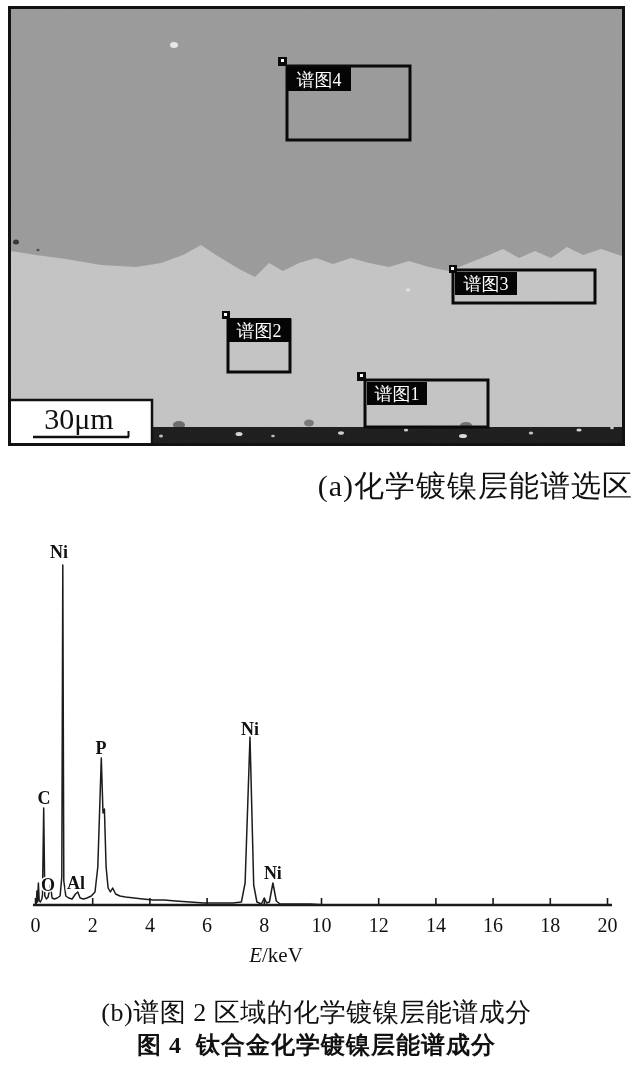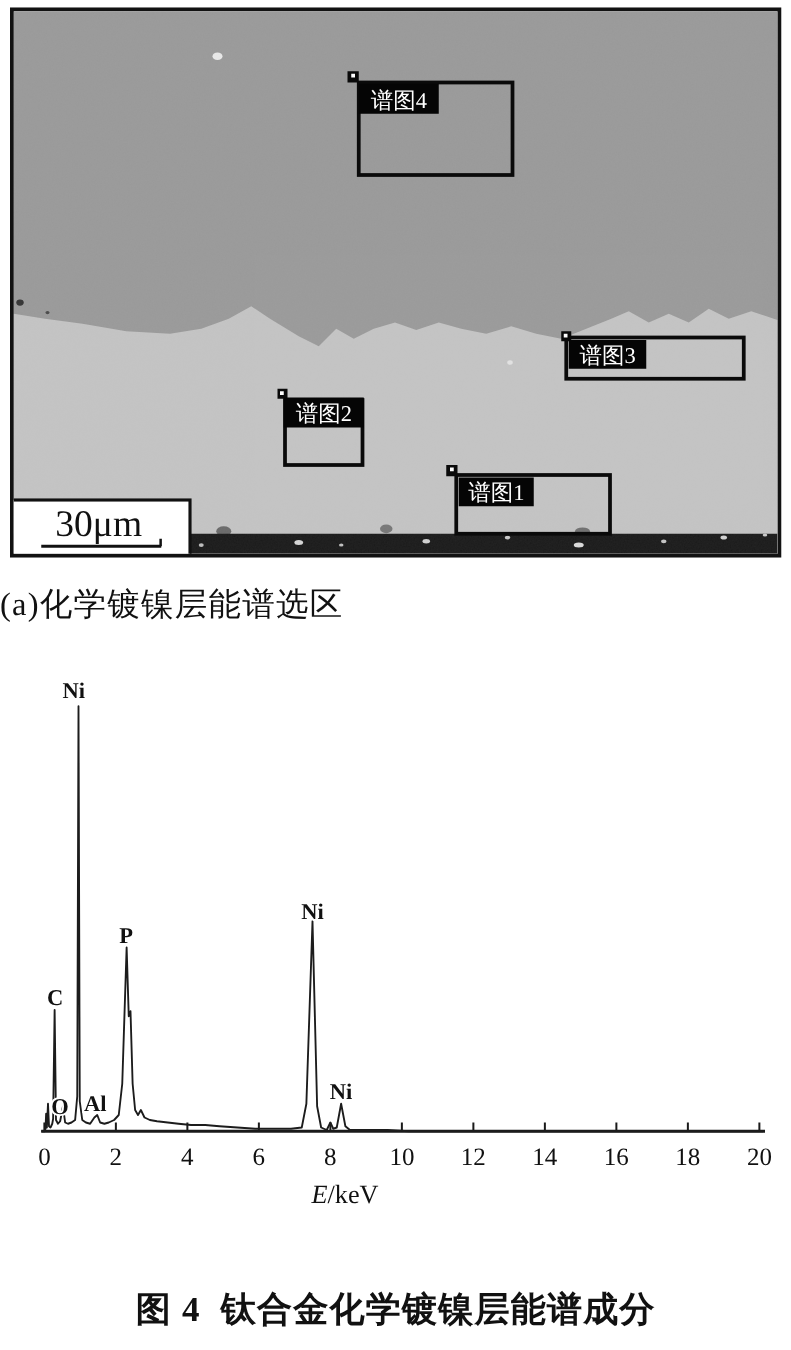--- a/index.html
+++ b/index.html
@@ -4,26 +4,26 @@
 <style>
   html,body{margin:0;padding:0;background:#ffffff;}
   body{width:633px;height:1080px;overflow:hidden;
        font-family:"Liberation Serif","DejaVu Serif",serif;color:#111;}
   .page{position:relative;width:633px;height:1080px;background:#fff;}
 
   .sem-frame{position:absolute;left:8px;top:6px;width:611px;height:434px;
              border:3px solid #121212;background:#e5e5e5;}
   .sem-frame svg{display:block;width:611px;height:434px;}
 
-  .caption-a{position:absolute;left:0;top:466px;width:633px;text-align:left;
-             font-size:26px;letter-spacing:1px;}
+  .caption-a{position:absolute;left:0;top:466px;width:633px;text-align:right;
+             font-size:30px;letter-spacing:1px;}
   .caption-b{position:absolute;left:0;top:995px;width:633px;text-align:center;
              font-size:26px;letter-spacing:0.5px;}
   .fig-title{position:absolute;left:0;top:1029px;width:633px;text-align:center;
-             font-size:28px;font-weight:bold;white-space:pre;letter-spacing:1px;}
+             font-size:24px;font-weight:bold;white-space:pre;letter-spacing:1px;}
 
   .chart{position:absolute;left:0;top:520px;width:633px;height:455px;}
 
   svg text{font-family:"Liberation Serif","DejaVu Serif",serif;}
   .rbox{fill:none;stroke:#0a0a0a;stroke-width:3;}
   .lbox{fill:#050505;}
   .rlabel{fill:#ffffff;font-size:18px;text-anchor:middle;}
   .marker{fill:#0a0a0a;}
   .markerdot{fill:#ffffff;}
   .scalebox{fill:#ffffff;stroke:#111;stroke-width:2.5;}
@@ -146,15 +146,16 @@
       <text x="276" y="442" text-anchor="middle" font-size="21" fill="#111"><tspan font-style="italic">E</tspan><tspan>/keV</tspan></text>
       <text x="58.952" y="38" text-anchor="middle" font-size="18" font-weight="600" fill="#111" stroke="#ffffff" stroke-width="3" paint-order="stroke">Ni</text>
       <text x="44.08" y="284" text-anchor="middle" font-size="18" font-weight="600" fill="#111" stroke="#ffffff" stroke-width="3" paint-order="stroke">C</text>
       <text x="48.084" y="371" text-anchor="middle" font-size="18" font-weight="600" fill="#111" stroke="#ffffff" stroke-width="3" paint-order="stroke">O</text>
       <text x="76.112" y="369" text-anchor="middle" font-size="18" font-weight="600" fill="#111" stroke="#ffffff" stroke-width="3" paint-order="stroke">Al</text>
       <text x="100.994" y="234" text-anchor="middle" font-size="18" font-weight="600" fill="#111" stroke="#ffffff" stroke-width="3" paint-order="stroke">P</text>
       <text x="250" y="215" text-anchor="middle" font-size="18" font-weight="600" fill="#111" stroke="#ffffff" stroke-width="3" paint-order="stroke">Ni</text>
       <text x="272.88" y="359" text-anchor="middle" font-size="18" font-weight="600" fill="#111" stroke="#ffffff" stroke-width="3" paint-order="stroke">Ni</text>
     </svg>
 
+  <div class="caption-b">(b)谱图 2 区域的化学镀镍层能谱成分</div>
 
   <div class="fig-title">图 4  钛合金化学镀镍层能谱成分</div>
 </div>
 
 </body></html>

